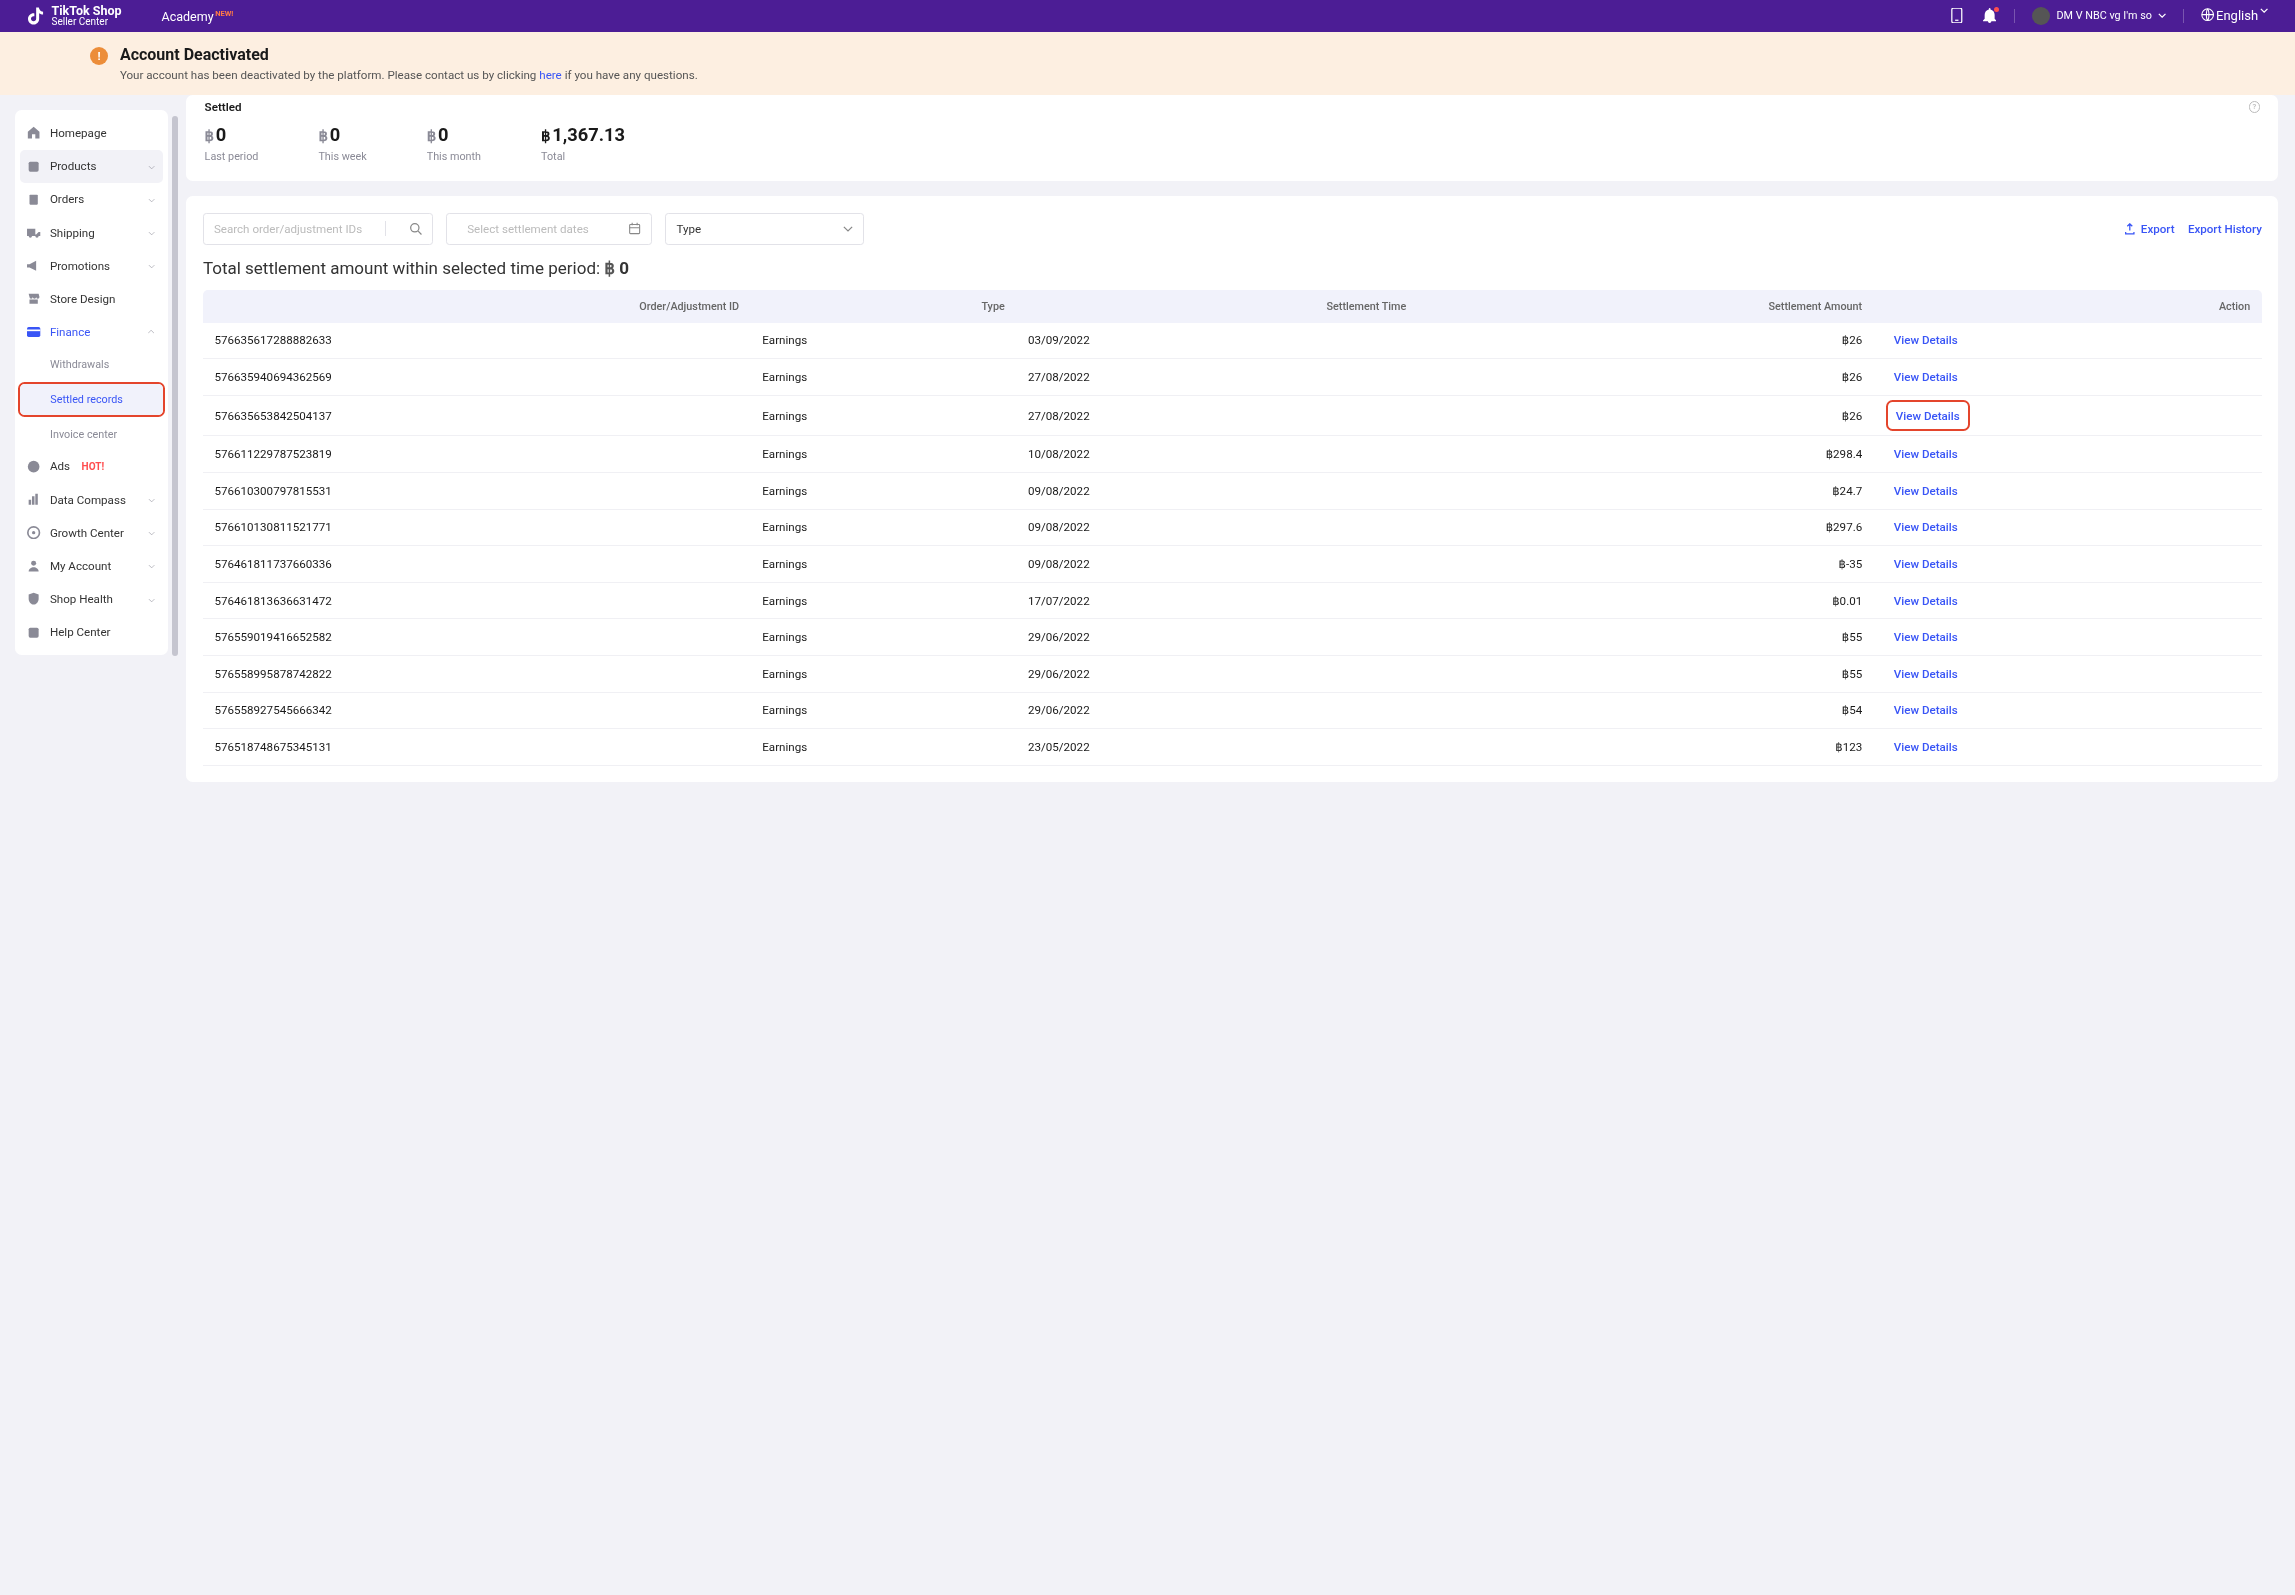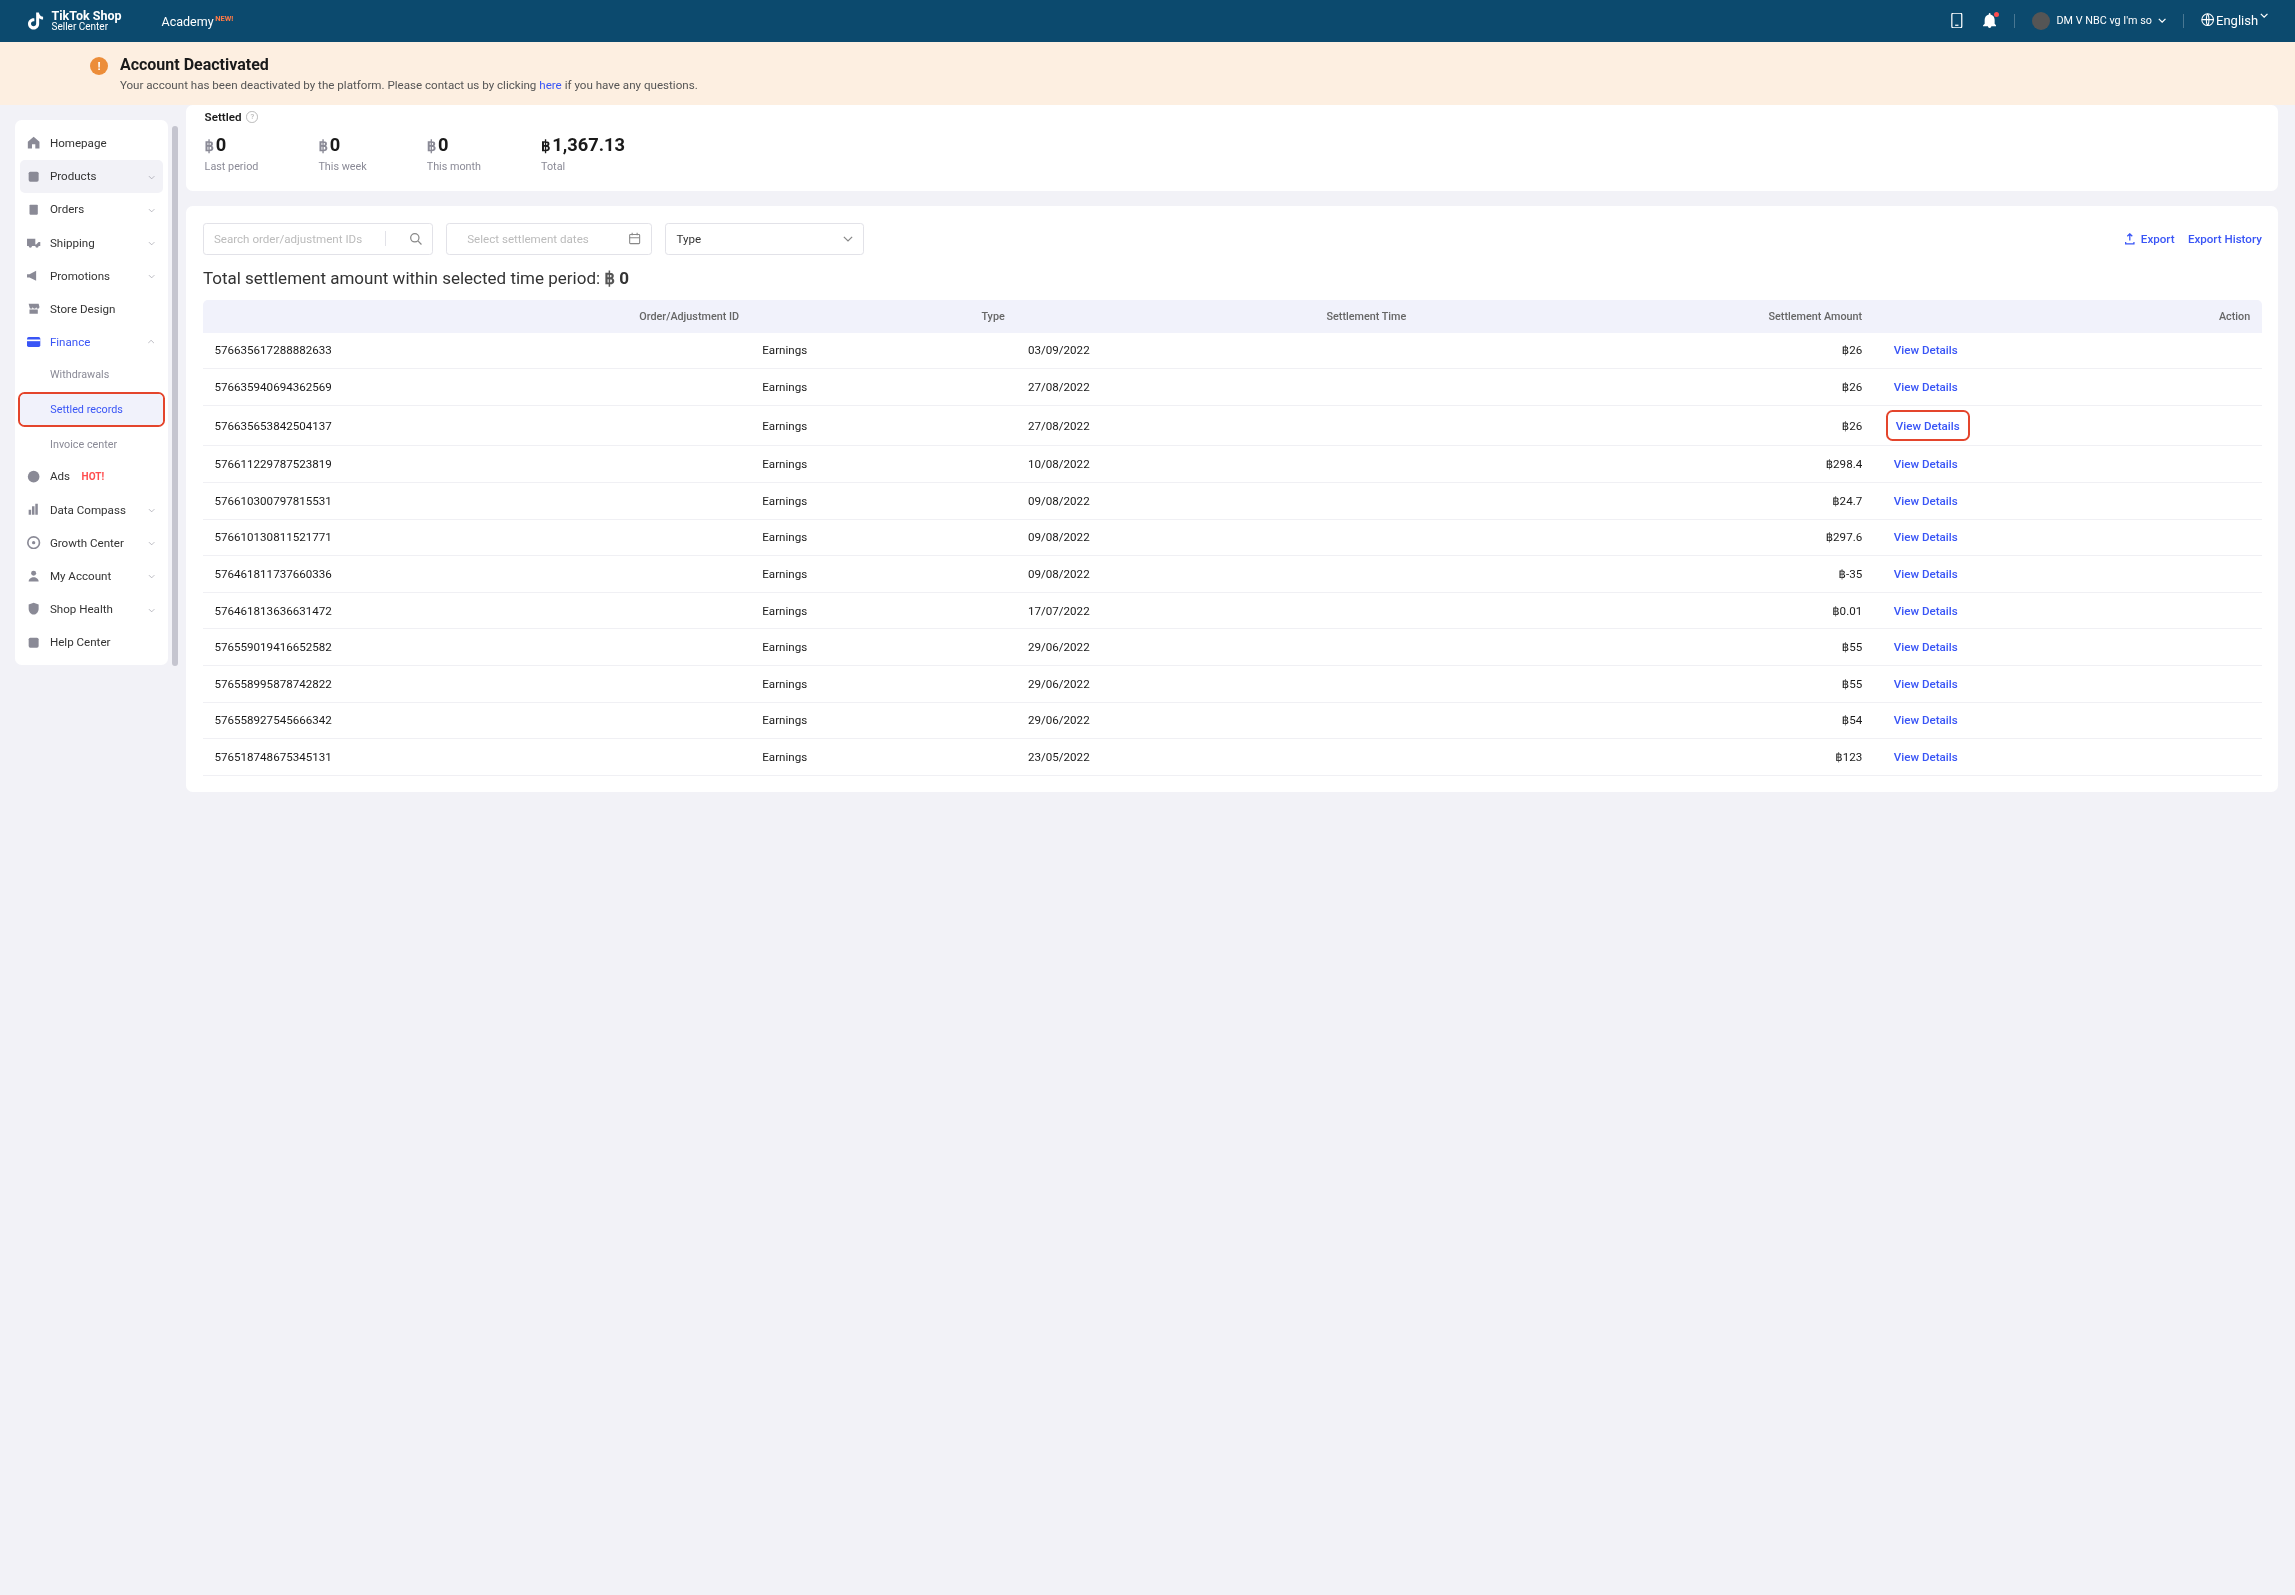--- a/index.html
+++ b/index.html
@@ -1,19 +1,19 @@
 <!DOCTYPE html>
 <html style="font-size:13.3px"><head>
   <meta charset="utf-8">
   <style>
     * { margin: 0; padding: 0; box-sizing: border-box; font-family: -apple-system, BlinkMacSystemFont, 'Segoe UI', Roboto, sans-serif; }
     body { background: #f2f2f7; color: #333; }
     
     
-    .topbar { background: #0c4a6e; color: #fff; height: 42px; display: flex; align-items: center; padding: 0 26.6px; justify-content: space-between; }
+    .topbar { background: #4c1d95; color: #fff; height: 32px; display: flex; align-items: center; padding: 0 26.6px; justify-content: space-between; }
     .topbar-left { display: flex; align-items: center; gap: 40px; }
     .logo { display: flex; align-items: center; gap: 6.6px; }
     .logo-text { display: flex; flex-direction: column; line-height: 1; }
     .logo-text .line1 { font-size: 12.5px; font-weight: 700; }
     .logo-text .line2 { font-size: 10px; }
     .academy { font-size: 12.5px; color: #fff; display: flex; align-items: flex-start; gap: 1.7px; }
     .academy .badge-new { font-size: 7.5px; font-weight: 700; color: #ff7a45; }
     .topbar-right { display: flex; align-items: center; gap: 16.6px; }
     .topbar-icon { width: 15px; height: 15px; fill: #fff; position: relative; }
     .notif-dot { position: absolute; top: -1.7px; right: -1.7px; width: 5px; height: 5px; background: #ff4d4f; border-radius: 50%; }
@@ -43,21 +43,21 @@
     .sb-sub.active { color: #3955f6; background: #f1f2fb; }
     .sb-hot { color: #ff4d4f; font-weight: 700; font-size: 10px; margin-left: 3.3px; }
     .sb-highlight { border: 2.5px solid #e4452c; border-radius: 6.6px; padding: 0; margin: 1.7px -1.7px; }
     .sb-highlight .sb-sub { margin: 0; }
     .sb-scrollbar { position: absolute; right: -10px; top: 6.6px; width: 5.8px; height: 540px; background: #c5c5cf; border-radius: 3.3px; }
     
     .main { flex: 1; padding: 0 16.6px 15px 13.3px; }
     
     
     .summary-card { background: #fff; border-radius: 6.6px; padding: 5px 18.3px 18.3px; margin-bottom: 15px; }
-    .summary-head { display: flex; align-items: center; gap: 5px; font-size: 11.6px; font-weight: 600; color: #1a1a1a; margin-bottom: 10px; }
+    .summary-head { display: flex; align-items: center; gap: 5px; font-size: 11.6px; font-weight: 600; color: #1a1a1a; margin-bottom: 10px; justify-content: space-between; }
     .info-icon { width: 11.6px; height: 11.6px; border: 0.8px solid #bbb; border-radius: 50%; display: inline-flex; align-items: center; justify-content: center; font-size: 7.5px; color: #bbb; }
     .summary-row { display: flex; gap: 60px; }
     .summary-cell { display: flex; flex-direction: column; gap: 5px; }
     .summary-val { display: flex; align-items: baseline; gap: 1.7px; }
     .currency { font-size: 15px; font-weight: 700; color: #8a8a96; }
     .currency.total { color: #1a1a1a; }
     .amount { font-size: 18.3px; font-weight: 700; color: #1a1a1a; }
     .summary-label { font-size: 10.8px; color: #8a8a96; }
     
     

